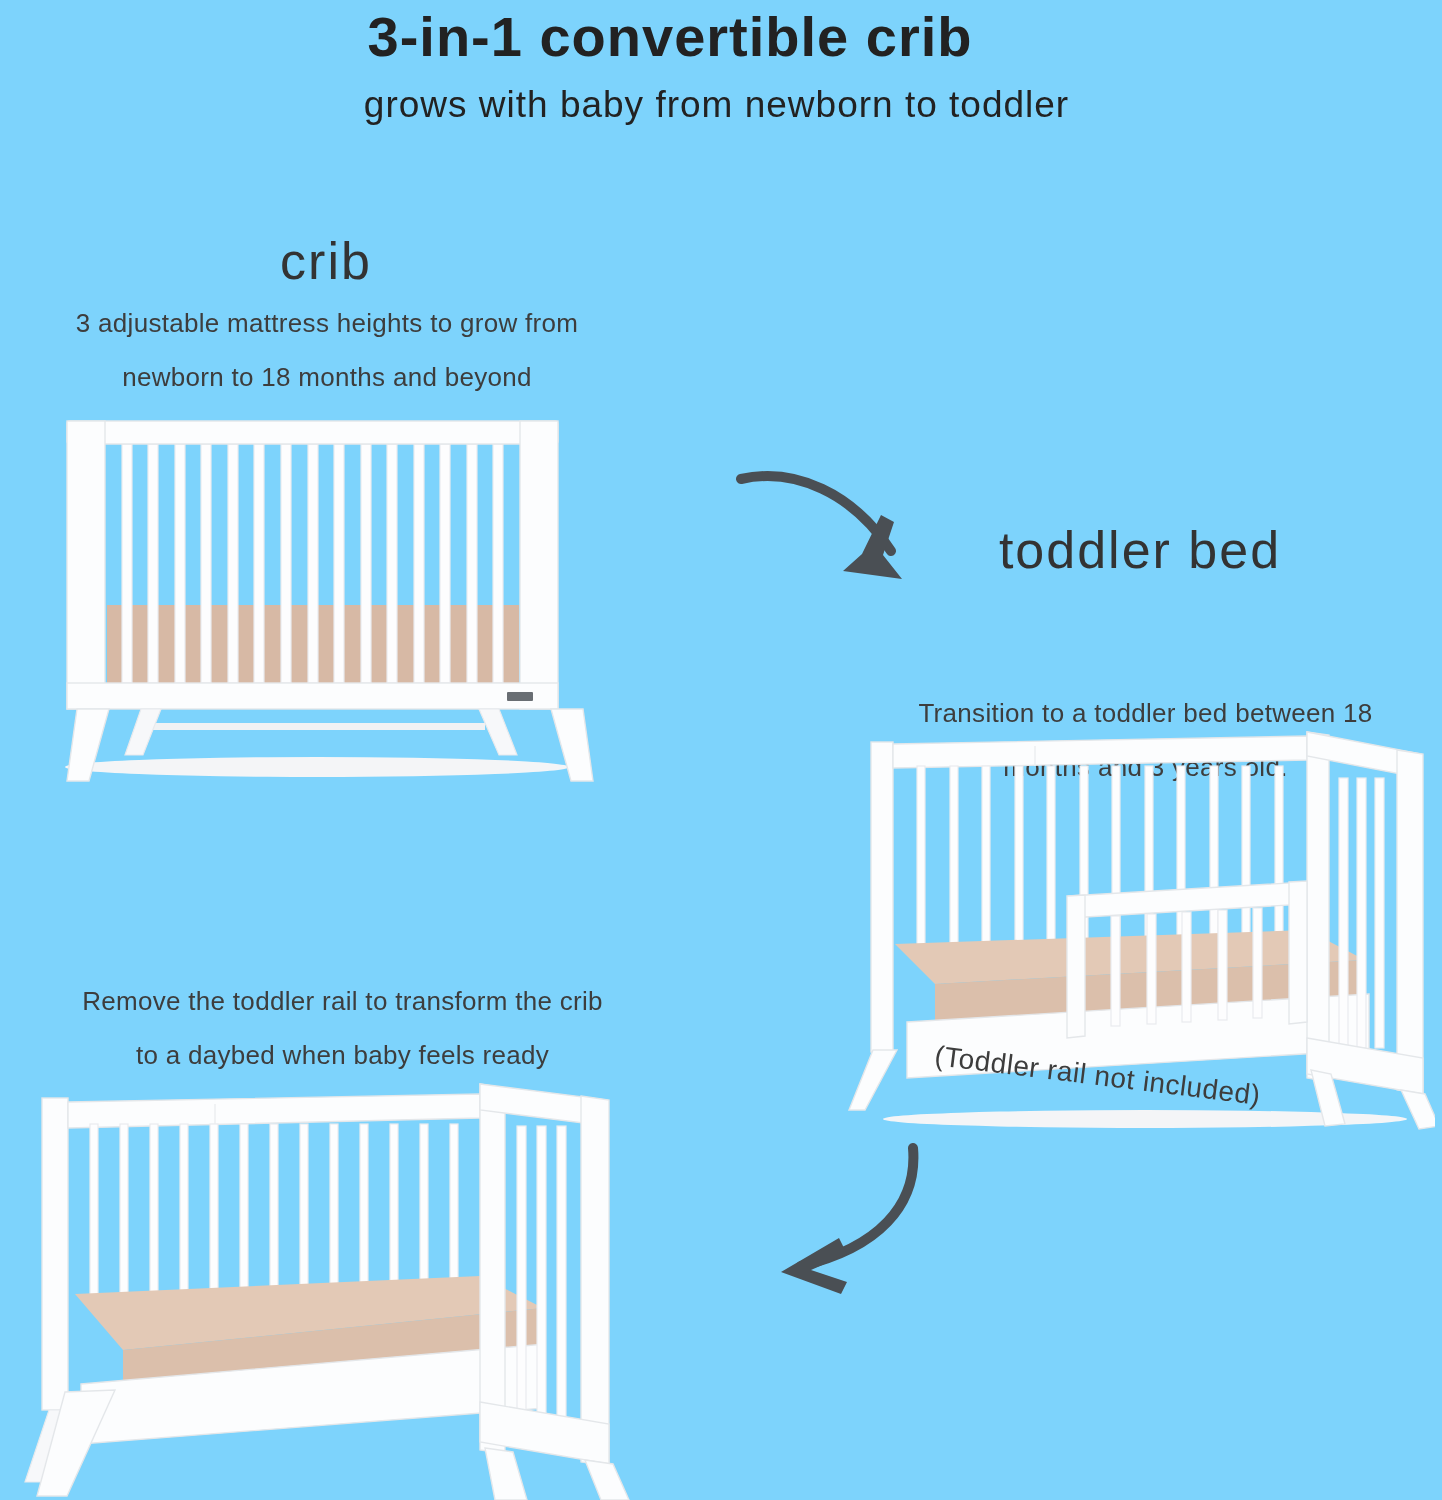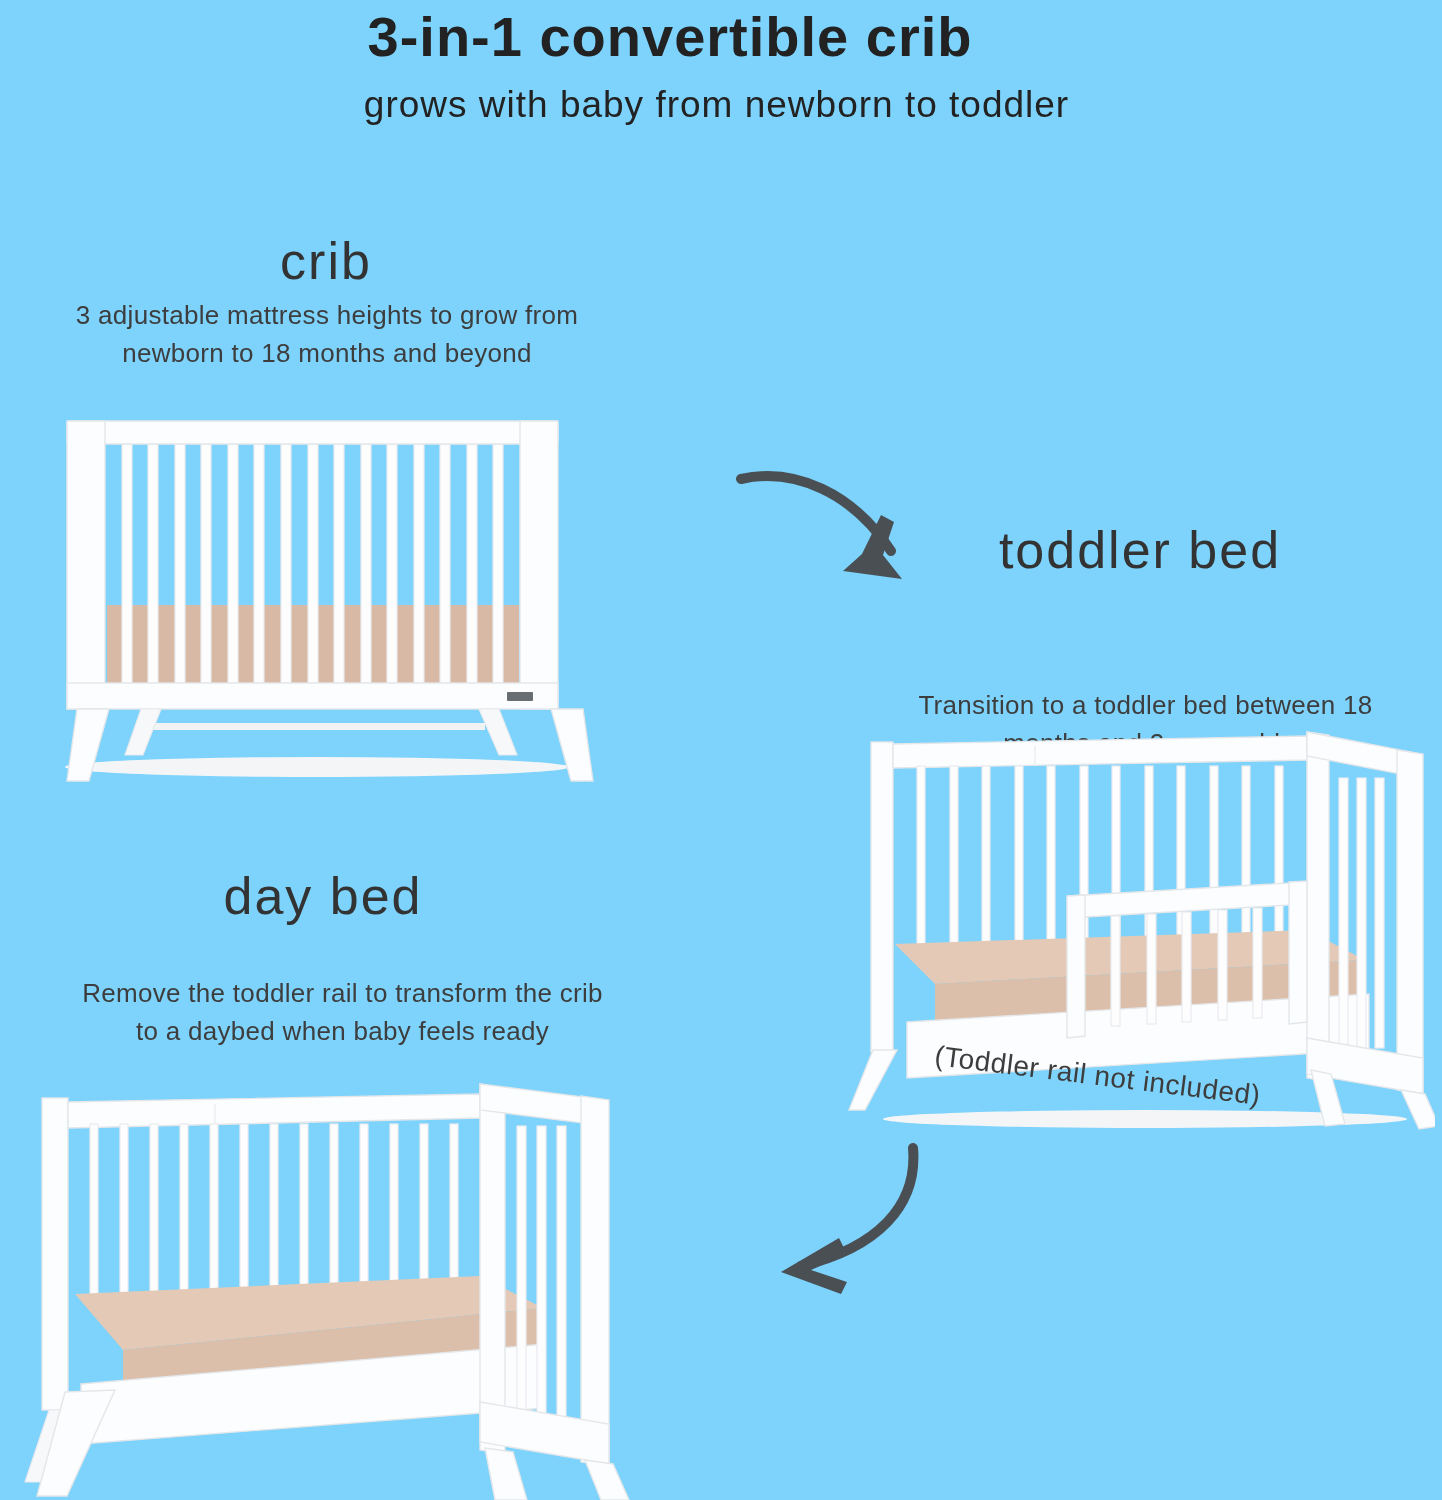--- a/index.html
+++ b/index.html
@@ -21,21 +21,21 @@
     margin-left:44px;
   }
   .section-heading {
     font-size:52px; font-weight:400; letter-spacing:2px; text-align:center;
     color:var(--heading-text,#333333);
   }
   .crib-heading    { top:200px; left:126px; width:400px;margin-top:31px; }
   .toddler-heading { top:520px; left:940px; width:400px; }
   .daybed-heading  { top:866px; left:123px; width:400px; }
   .section-desc {
-    font-size:26px; line-height:38px; letter-spacing:0.3px; text-align:center;
+    font-size:26px; line-height:54px; letter-spacing:0.3px; text-align:center;
     color:var(--body-text,#3d3d3d); font-weight:400;
   }
   .crib-desc    { top:296px; left:62px;  width:530px; }
   .toddler-desc { top:644px; left:893px; width:505px;margin-top:42px; }
   .daybed-desc  { top:974px; left:70px;  width:545px; }
   .photo { display:block; }
   .crib-photo    { left:55px;  top:393px; }
   .toddler-photo { left:845px; top:722px; }
   .daybed-photo  { left:15px;  top:1072px; }
   .arrow1 { left:735px; top:455px; }
@@ -166,21 +166,20 @@
 
     <g>
       <polygon class="wht" points="28,328 52,328 20,388 4,388"></polygon>
       <polygon class="wht" points="466,348 486,352 500,402 480,404"></polygon>
       <polygon class="wht" points="556,368 580,372 594,404 574,407"></polygon>
     </g>
   </svg>
 
   <div class="abs rail-caption">(Toddler rail not included)</div>
 
-  <div class="abs section-heading daybed-heading">day bed</div>
   <div class="abs section-desc daybed-desc">Remove the toddler rail to transform the crib to a daybed when baby feels ready</div>
 
   <svg class="abs photo daybed-photo" width="660" height="428" viewBox="0 0 660 428">
 
     <g>
       <rect class="wht" x="27" y="26" width="26" height="312"></rect>
       <polygon class="wht" points="53,30 465,22 465,46 53,56"></polygon>
       <line class="seam" x1="200" y1="32" x2="200" y2="52"></line>
       <rect class="slat" x="75" y="52" width="8" height="180"></rect>
       <rect class="slat" x="105" y="52" width="8" height="180"></rect>

